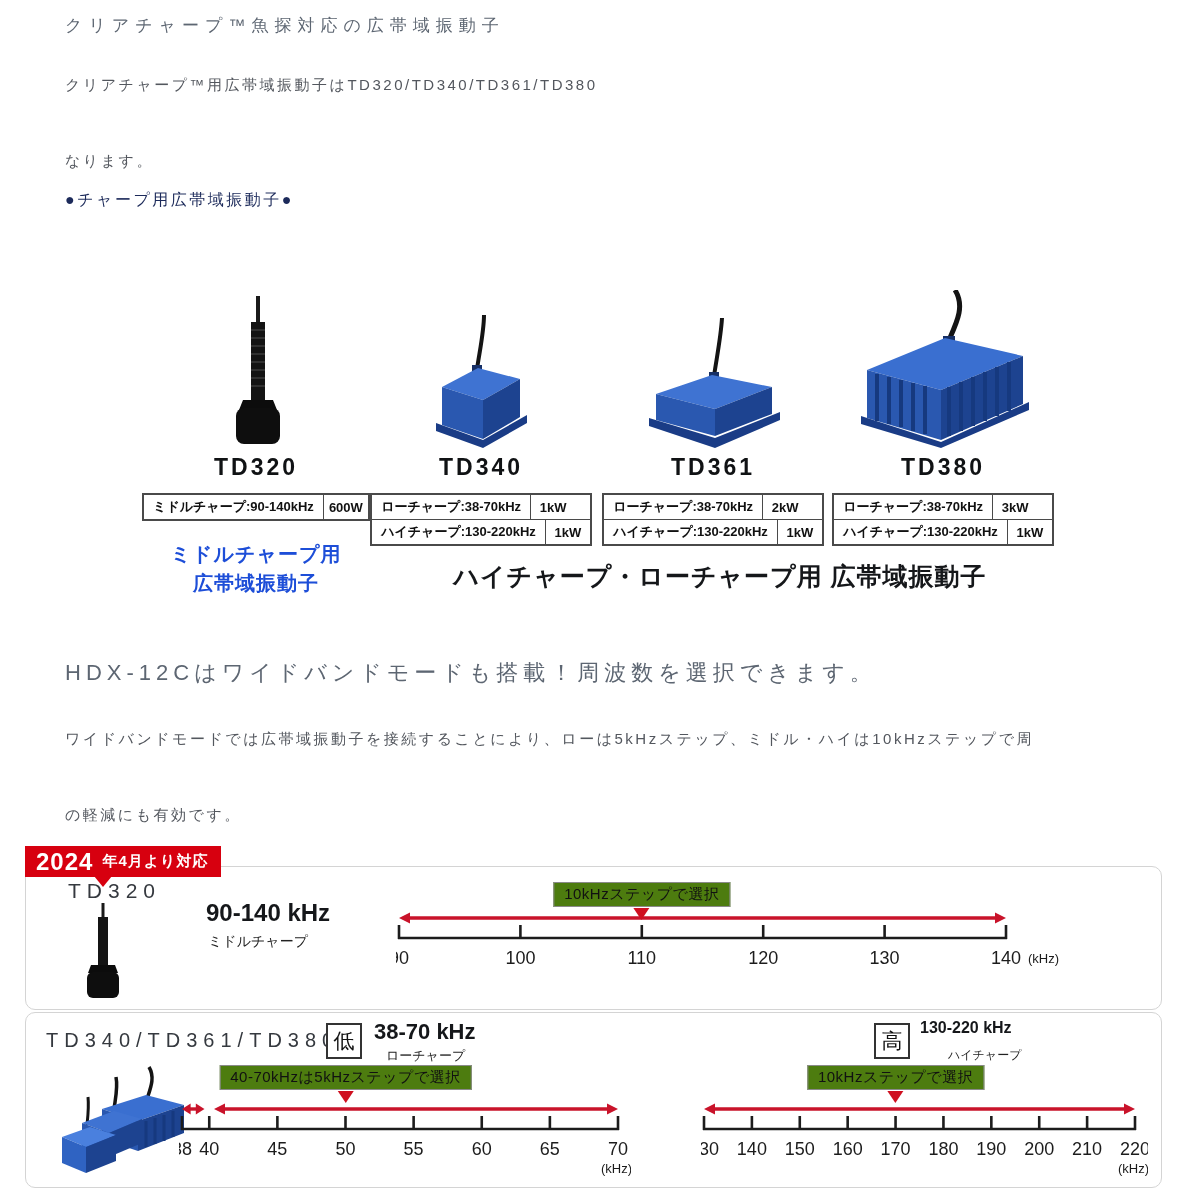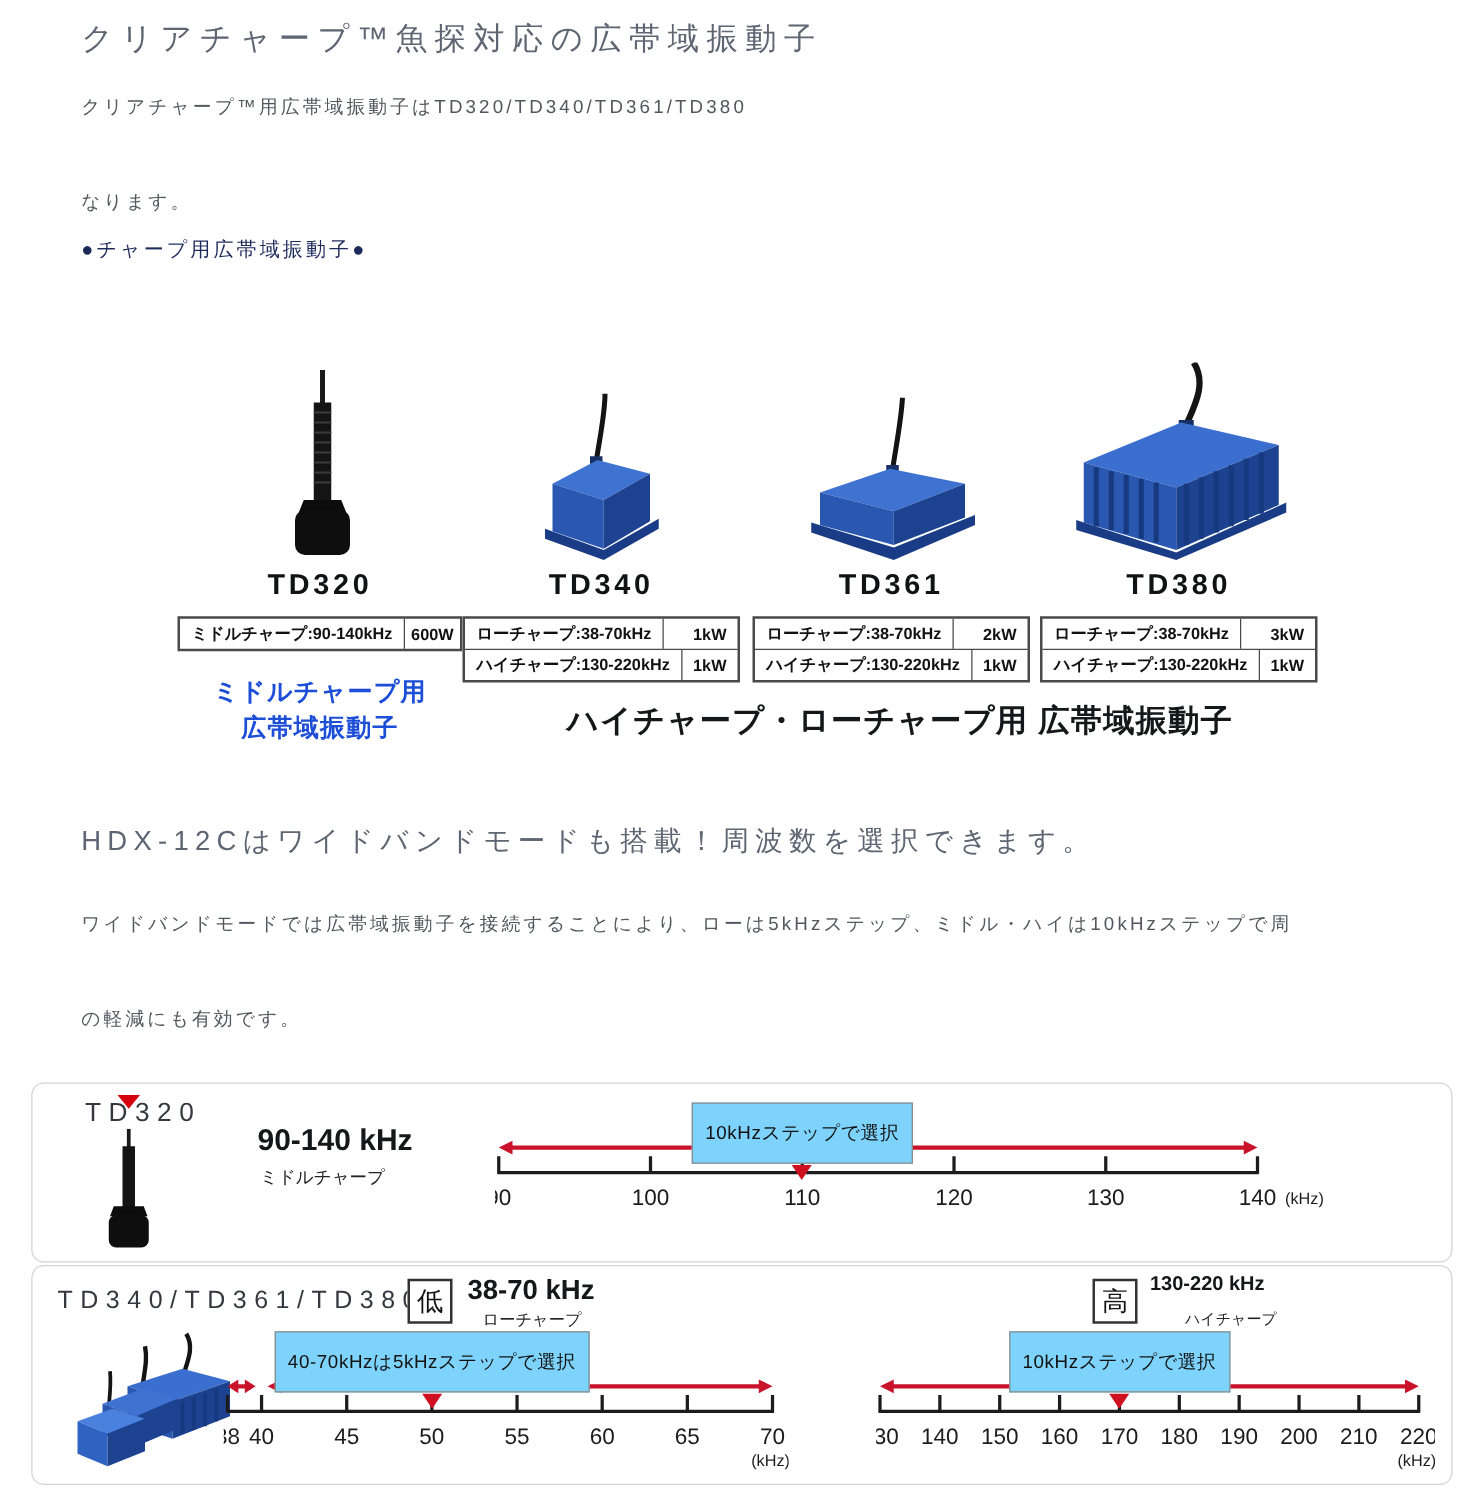--- a/index.html
+++ b/index.html
@@ -1,29 +1,29 @@
 <!DOCTYPE html>
 <html><head>
 <meta charset="utf-8">
 <style>
   html,body{margin:0;padding:0;background:#ffffff;}
   body{font-family:"Liberation Sans","DejaVu Sans",sans-serif;color:#333;}
   .page{position:relative;width:1186px;height:1200px;background:#fff;overflow:hidden;}
   .abs{position:absolute;}
-  .page-title{left:65px;top:14px;font-size:25px;color:#5d6672;letter-spacing:6px;font-weight:400;white-space:nowrap;}
+  .page-title{left:65px;top:14px;font-size:17px;color:#5d6672;letter-spacing:6px;font-weight:400;white-space:nowrap;}
   .body-line{left:65px;font-size:15px;color:#53575e;letter-spacing:2.5px;white-space:nowrap;}
   .bullet-heading{left:65px;top:190px;font-size:16px;color:#1c2a5a;letter-spacing:2.5px;font-weight:500;white-space:nowrap;}
   .section-title{left:65px;top:658px;font-size:22px;color:#5d6672;letter-spacing:5px;font-weight:400;white-space:nowrap;}
 
   
   .product{position:absolute;top:288px;width:232px;display:flex;flex-direction:column;align-items:center;}
   .img-wrap{height:160px;display:flex;align-items:flex-end;justify-content:center;}
   .product-name{font-size:23px;font-weight:700;color:#101214;letter-spacing:3px;margin-top:6px;}
   .spec-table{margin-top:12px;border:2px solid #4a4a4a;background:#fff;}
-  .spec-row{display:flex;border-bottom:1px solid #4a4a4a;justify-content:space-between;}
+  .spec-row{display:flex;border-bottom:1px solid #4a4a4a;}
   .spec-row:last-child{border-bottom:none;}
   .spec-label{padding:3px 9px;border-right:1px solid #4a4a4a;font-weight:700;font-size:13px;white-space:nowrap;color:#111;}
   .spec-power{width:44px;display:flex;align-items:center;justify-content:center;font-weight:700;font-size:13px;color:#111;}
   .caption-mid{left:140px;top:540px;width:232px;text-align:center;font-size:20px;line-height:29px;font-weight:700;color:#1d4ed8;letter-spacing:1px;}
   .caption-wide{left:380px;top:560px;width:680px;text-align:center;font-size:25px;font-weight:700;color:#15171a;letter-spacing:1px;white-space:nowrap;}
 
   
   .badge{left:25px;top:846px;height:31px;background:#d7000f;color:#fff;display:flex;align-items:center;padding:0 13px 0 11px;gap:9px;z-index:5;}
   .badge-year{font-size:24px;font-weight:800;letter-spacing:1px;}
   .badge-text{font-size:15px;font-weight:700;letter-spacing:1px;}
@@ -31,21 +31,21 @@
 
   
   .panel{position:absolute;left:25px;width:1135px;background:#fff;border:1px solid #d4d4d4;border-radius:10px;}
   .panel-1{top:866px;height:142px;}
   .panel-2{top:1012px;height:174px;}
   .model-label{font-size:21px;color:#35393f;letter-spacing:6px;white-space:nowrap;}
   .freq-big{font-size:24px;font-weight:700;color:#15171a;white-space:nowrap;}
   .freq-sub{font-size:14px;color:#222;white-space:nowrap;}
   .level-badge{width:32px;height:32px;border:2px solid #333;display:flex;align-items:center;justify-content:center;font-size:21px;color:#111;background:#fff;}
   .step-pointer{position:absolute;transform:translateX(-50%);display:flex;flex-direction:column;align-items:center;z-index:3;}
-  .step-box{border:1px solid #8a8a8a;background:#7dd3fc;padding:14px 10px;font-size:15px;color:#111;white-space:nowrap;letter-spacing:0.5px;}
+  .step-box{border:1px solid #8a8a8a;background:#4d7c0f;padding:2px 10px;font-size:15px;color:#111;white-space:nowrap;letter-spacing:0.5px;}
   .step-tri{width:0;height:0;border-left:8px solid transparent;border-right:8px solid transparent;border-top:12px solid #cf1020;margin-top:1px;}
   svg text{font-family:"Liberation Sans","DejaVu Sans",sans-serif;}
 </style>
 </head>
 <body>
 
 <div class="page">
 
   <div class="abs page-title">クリアチャープ™魚探対応の広帯域振動子</div>
   <div class="abs body-line" style="top:76px;">クリアチャープ™用広帯域振動子はTD320/TD340/TD361/TD380</div>
@@ -168,20 +168,24 @@
   <div class="abs caption-mid">
     <div>ミドルチャープ用</div>
     <div>広帯域振動子</div>
   </div>
   <div class="abs caption-wide">ハイチャープ・ローチャープ用 広帯域振動子</div>
 
   <div class="abs section-title">HDX-12Cはワイドバンドモードも搭載！周波数を選択できます。</div>
   <div class="abs body-line" style="top:730px;">ワイドバンドモードでは広帯域振動子を接続することにより、ローは5kHzステップ、ミドル・ハイは10kHzステップで周</div>
   <div class="abs body-line" style="top:806px;">の軽減にも有効です。</div>
 
+  <div class="abs badge">
+    <span class="badge-year">2024</span>
+    <span class="badge-text">年4月より対応</span>
+  </div>
   <div class="abs badge-tri"></div>
 
   <div class="panel panel-1">
     <div class="abs model-label" style="left:42px;top:12px;">TD320</div>
     <div class="abs" style="left:52px;top:36px;">
       <svg width="48" height="100" viewBox="0 0 48 100">
         <path d="M25,0 L25,16" stroke="#1a1a1a" stroke-width="3" fill="none"></path>
         <rect x="20" y="14" width="10" height="50" fill="#141414"></rect>
         <polygon points="13,62 37,62 40,70 10,70" fill="#0c0c0c"></polygon>
         <rect x="9" y="69" width="32" height="26" rx="6" fill="#0e0e0e"></rect>

